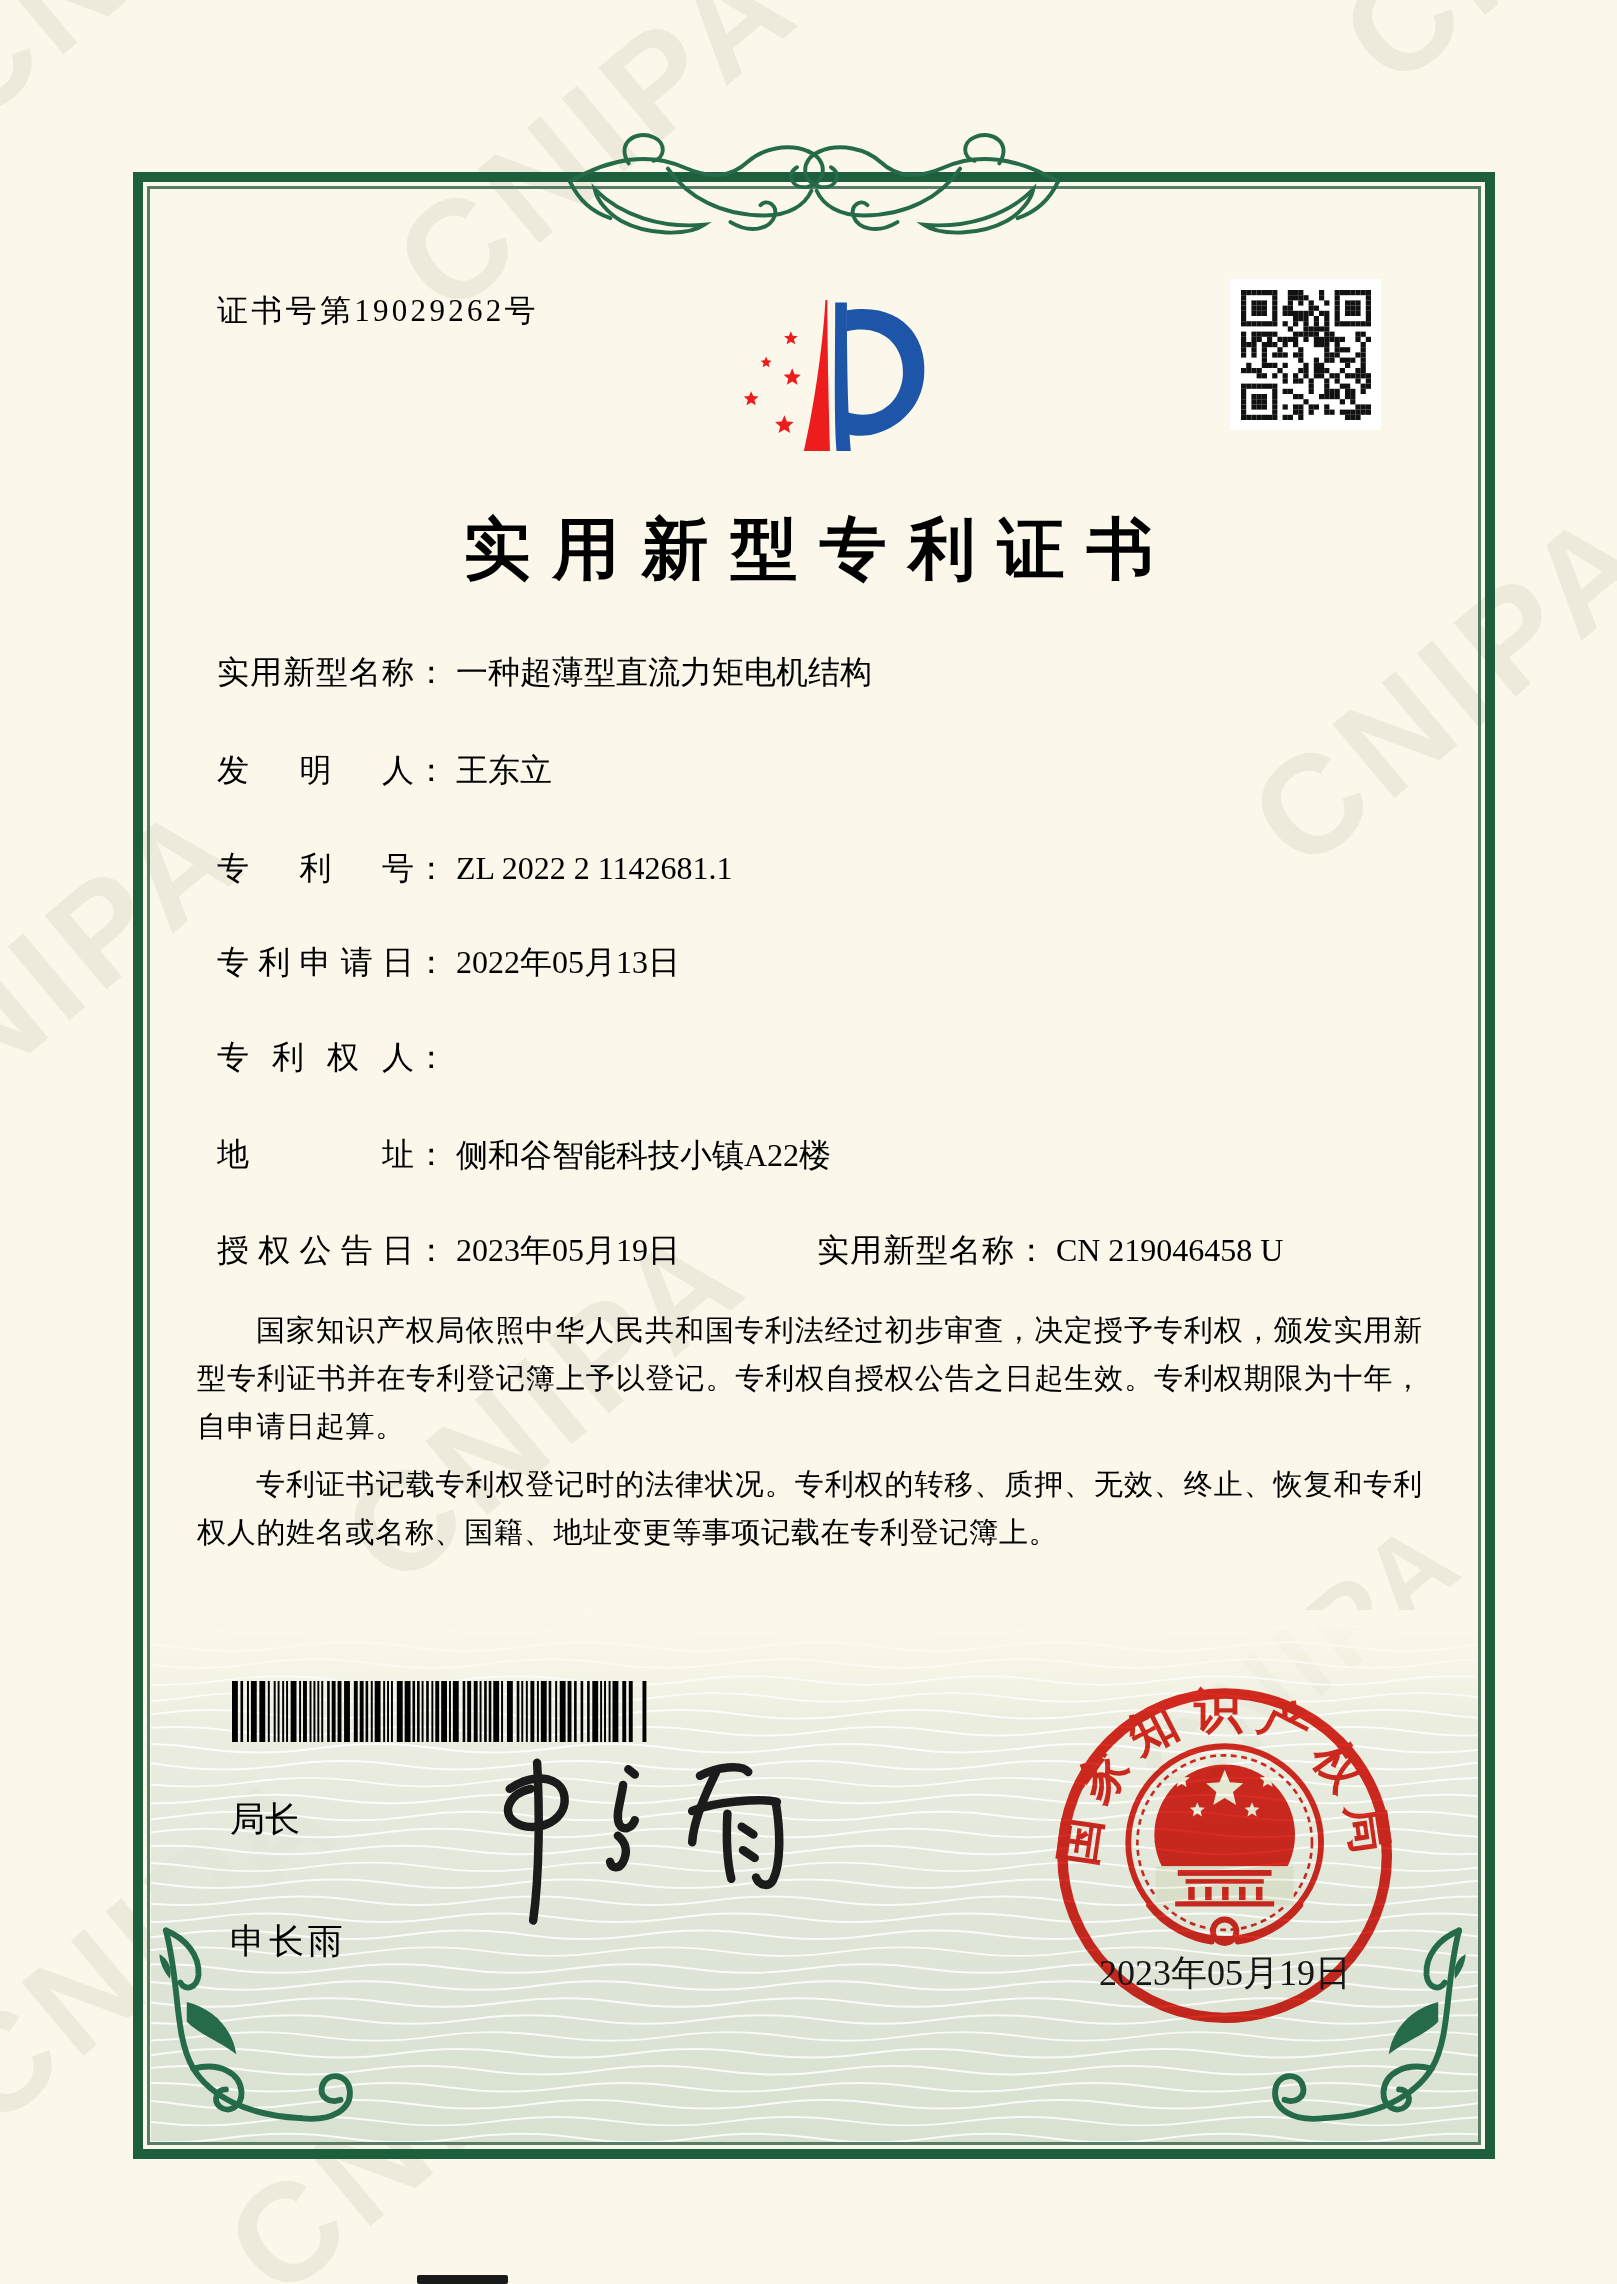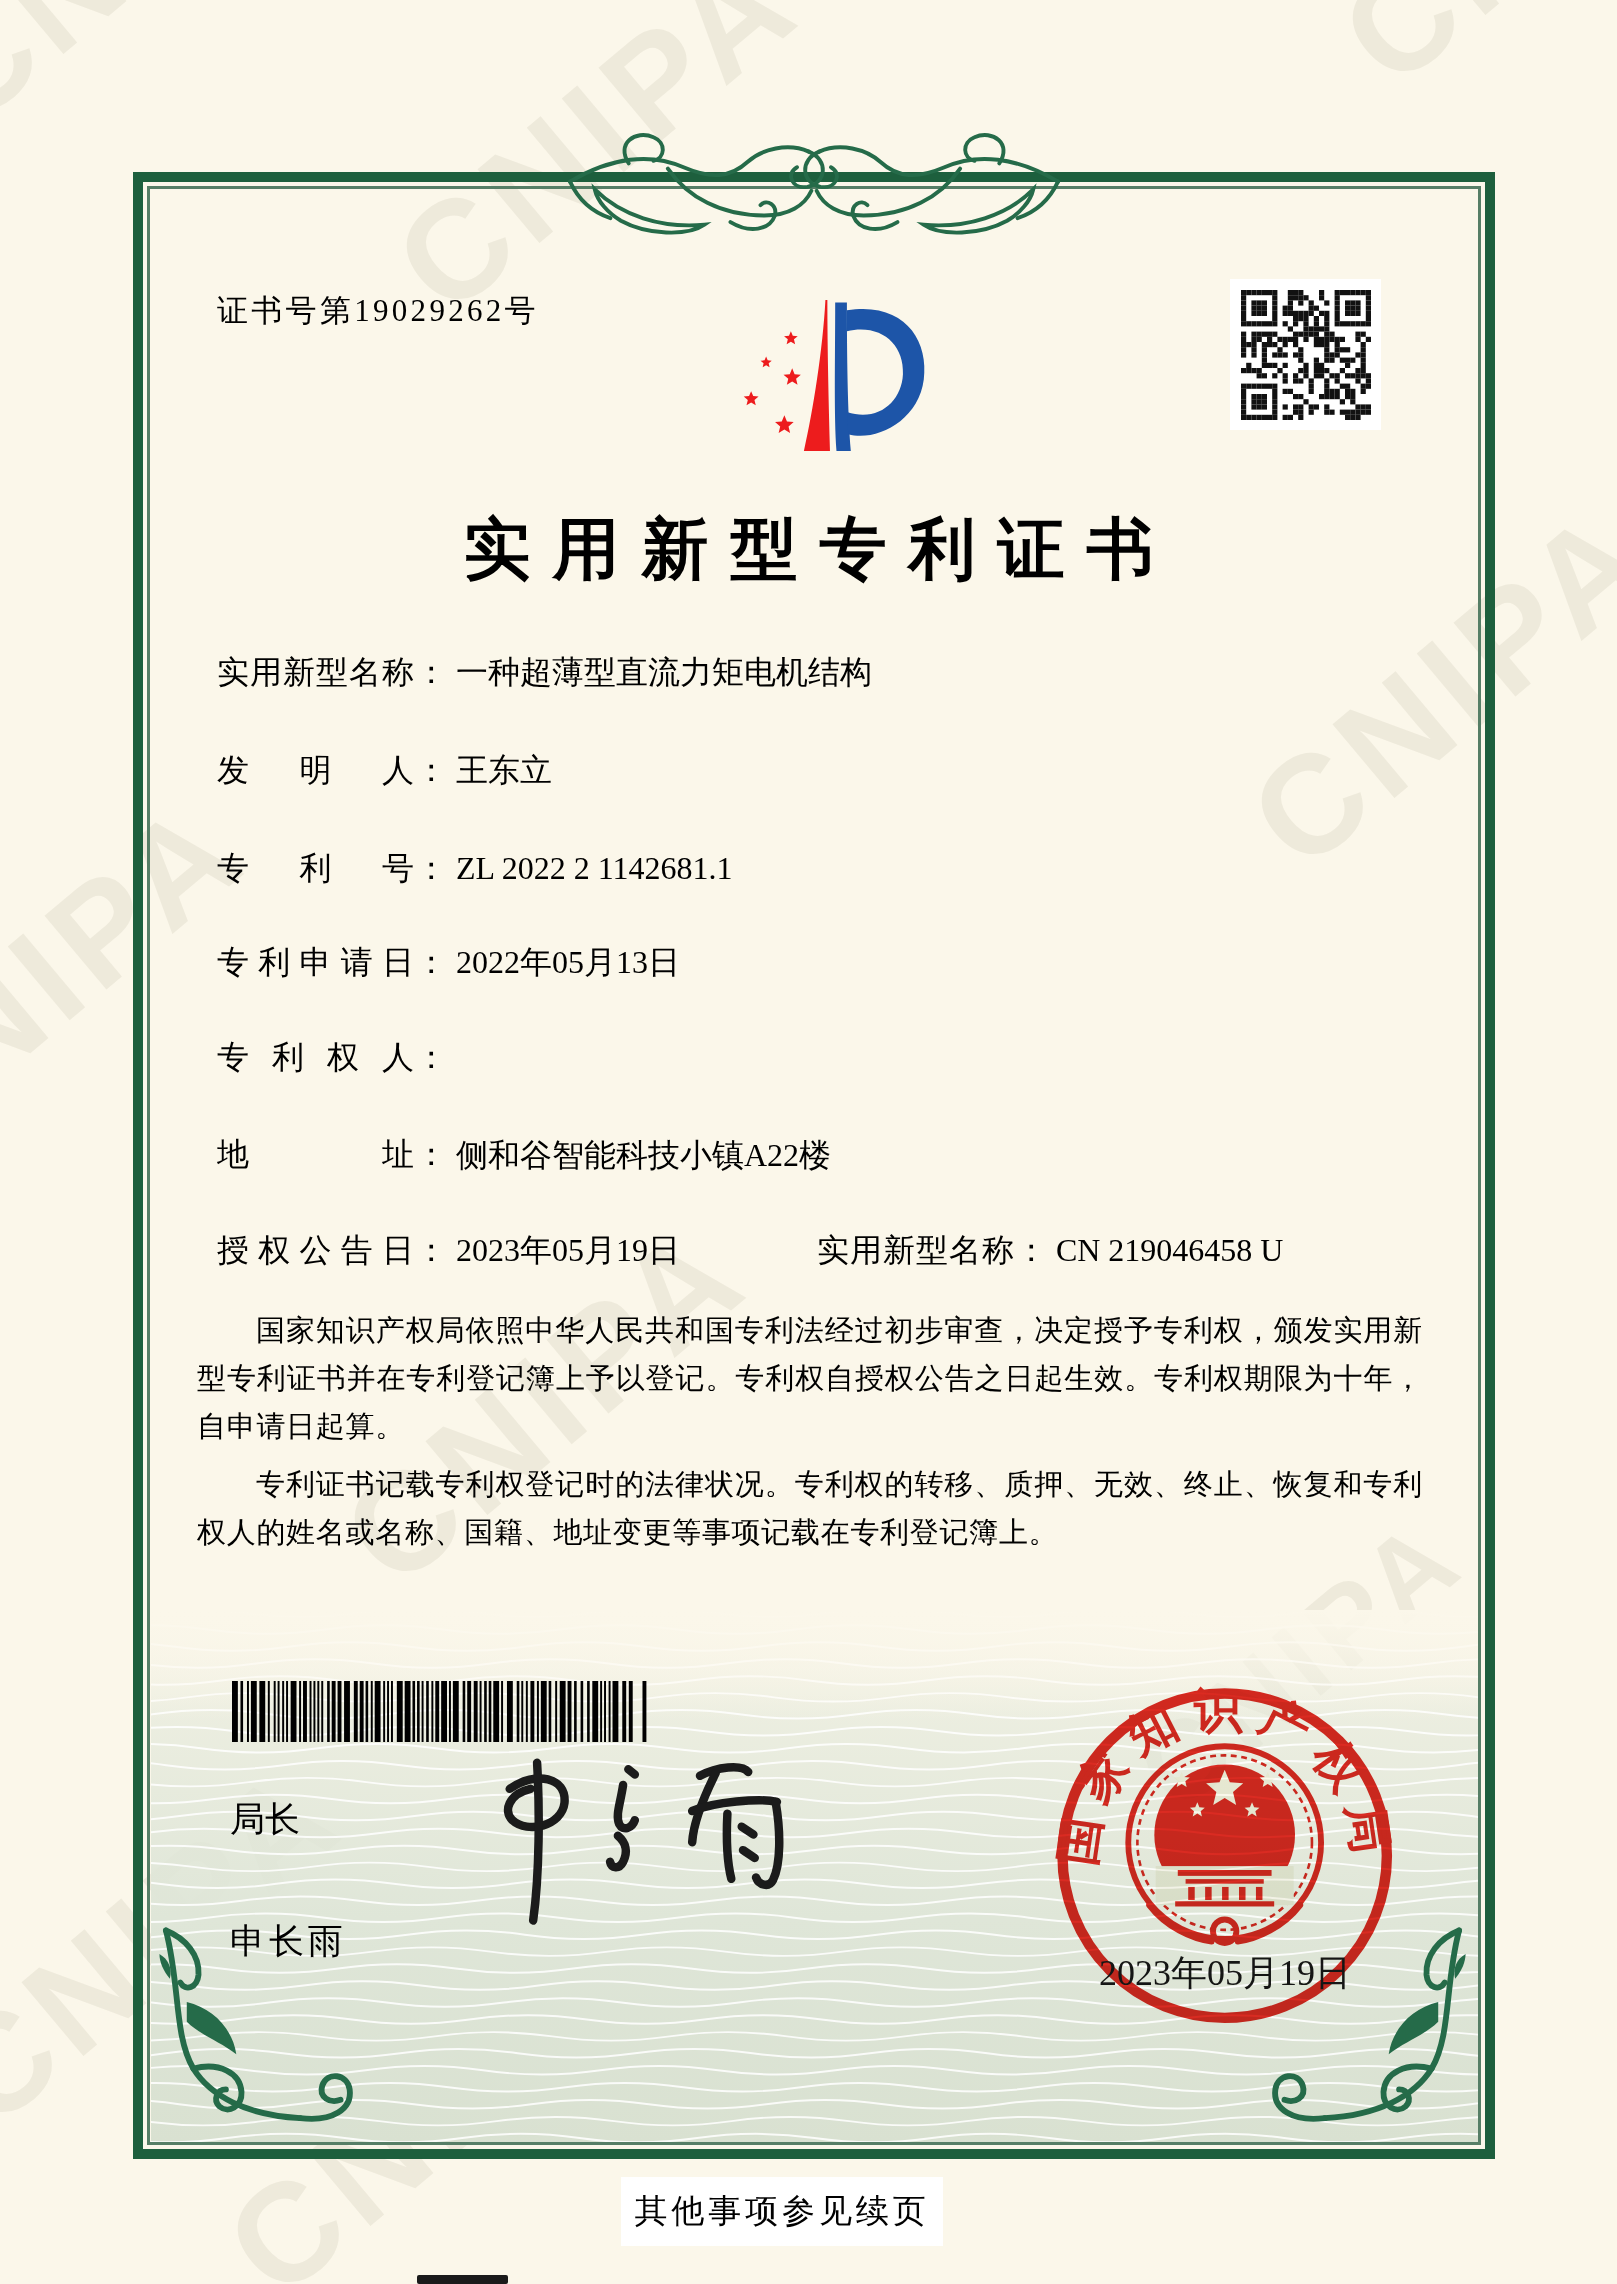--- a/index.html
+++ b/index.html
@@ -650,18 +650,15 @@
       </g>
       <g fill="none" style="stroke:var(--red)" stroke-width="9" stroke-linecap="round">
         <circle cx="282" cy="398" r="18"></circle>
         <path d="M166,358 C192,392 232,410 262,414"></path>
         <path d="M398,358 C372,392 332,410 302,414"></path>
       </g>
     </svg>
     <div class="seal-date">2023年05月19日</div>
   </div>
 
-  <div class="cont-box">
-    <span>其他事项参见续页</span>
-  </div>
   <div class="scan-artifact"></div>
 </div>
 
 
 </body></html>

